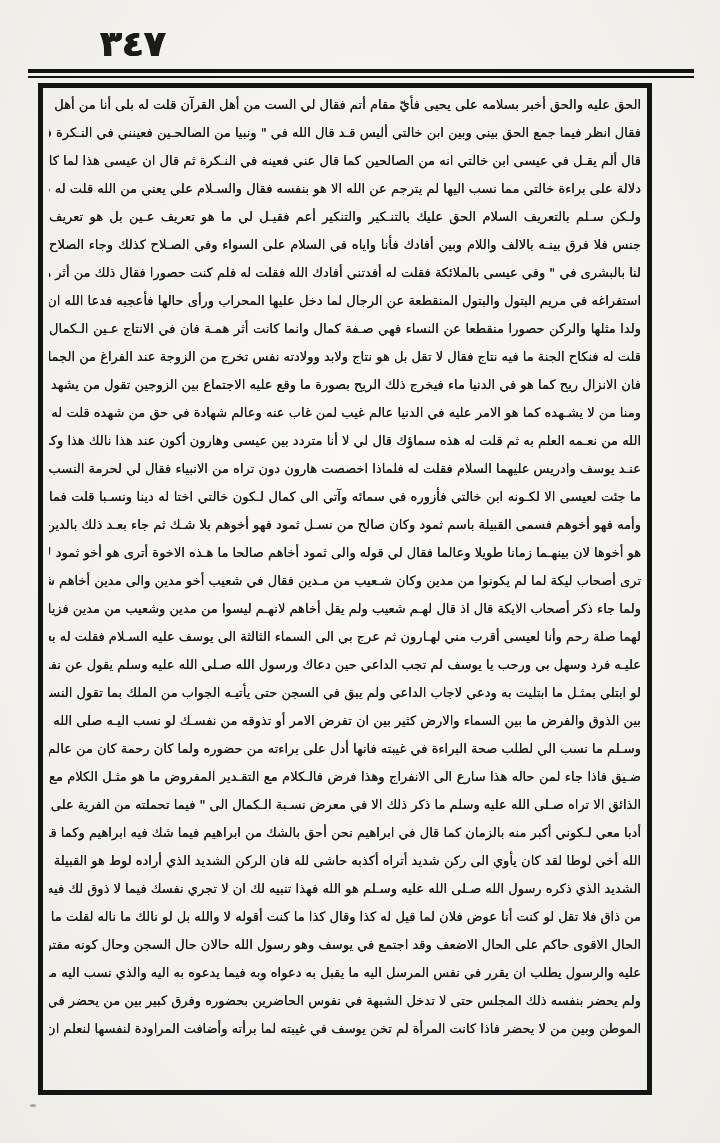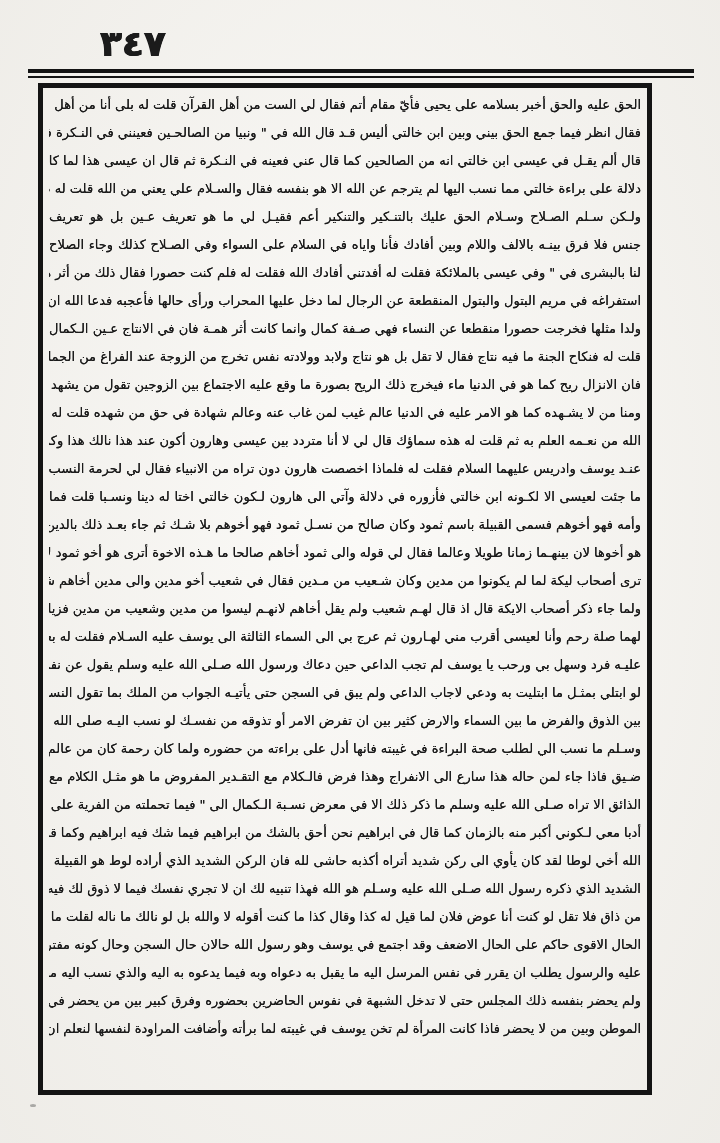--- a/index.html
+++ b/index.html
@@ -102,31 +102,31 @@
   <div class="thin"></div>
 </div>
 
 <div class="frame-outer">
   <div class="frame-inner">
     <div class="text-block">
         <div class="text-line">الحق عليه والحق أخبر بسلامه على يحيى فأيّ مقام أتم فقال لي الست من أهل القرآن قلت له بلى أنا من أهل القرآن</div>
         <div class="text-line">فقال انظر فيما جمع الحق بيني وبين ابن خالتي أليس قـد قال الله في " ونبيا من الصالحـين فعينني في النـكرة فقلت له نعم</div>
         <div class="text-line">قال ألم يقـل في عيسى ابن خالتي انه من الصالحين كما قال عني فعينه في النـكرة ثم قال ان عيسى هذا لما كان كلامه في المهد</div>
         <div class="text-line">دلالة على براءة خالتي مما نسب اليها لم يترجم عن الله الا هو بنفسه فقال والسـلام علي يعني من الله قلت له صـدقت قلت</div>
-        <div class="text-line">ولـكن سـلم الصـلاح وسـلام الحق عليك بالتنـكير والتنكير أعم فقيـل لي ما هو تعريف عـين بل هو تعريف</div>
+        <div class="text-line">ولـكن سـلم بالتعريف السلام الحق عليك بالتنـكير والتنكير أعم فقيـل لي ما هو تعريف عـين بل هو تعريف</div>
         <div class="text-line">جنس فلا فرق بينـه بالالف واللام وبين أفادك فأنا واياه في السلام على السواء وفي الصـلاح كذلك وجاء الصلاح</div>
         <div class="text-line">لنا بالبشرى في " وفي عيسى بالملائكة فقلت له أفدتني أفادك الله فقلت له فلم كنت حصورا فقال ذلك من أثر همة والدي في</div>
         <div class="text-line">استفراغه في مريم البتول والبتول المنقطعة عن الرجال لما دخل عليها المحراب ورأى حالها فأعجبه فدعا الله ان يرزقه</div>
-        <div class="text-line">ولدا مثلها فخرجت حصورا منقطعا عن النساء فهي صـفة كمال وانما كانت أثر همـة فان في الانتاج عـين الـكمال</div>
+        <div class="text-line">ولدا مثلها والركن حصورا منقطعا عن النساء فهي صـفة كمال وانما كانت أثر همـة فان في الانتاج عـين الـكمال</div>
         <div class="text-line">قلت له فنكاح الجنة ما فيه نتاج فقال لا تقل بل هو نتاج ولابد وولادته نفس تخرج من الزوجة عند الفراغ من الجماع</div>
         <div class="text-line">فان الانزال ريح كما هو في الدنيا ماء فيخرج ذلك الريح بصورة ما وقع عليه الاجتماع بين الزوجين تقول من يشهد ذلك</div>
         <div class="text-line">ومنا من لا يشـهده كما هو الامر عليه في الدنيا عالم غيب لمن غاب عنه وعالم شهادة في حق من شهده قلت له أفدتني أفادك</div>
         <div class="text-line">الله من نعـمه العلم به ثم قلت له هذه سماؤك قال لي لا أنا متردد بين عيسى وهارون أكون عند هذا نالك هذا وكذلك</div>
         <div class="text-line">عنـد يوسف وادريس عليهما السلام فقلت له فلماذا اخصصت هارون دون تراه من الانبياء فقال لي لحرمة النسب</div>
-        <div class="text-line">ما جئت لعيسى الا لكـونه ابن خالتي فأزوره في دلالة وآتي الى هارون لـكون خالتي اختا له دينا ونسـبا قلت فما</div>
+        <div class="text-line">ما جئت لعيسى الا لكـونه ابن خالتي فأزوره في سمائه وآتي الى كمال لـكون خالتي اختا له دينا ونسـبا قلت فما</div>
         <div class="text-line">وأمه فهو أخوهم فسمى القبيلة باسم ثمود وكان صالح من نسـل ثمود فهو أخوهم بلا شـك ثم جاء بعـد ذلك بالدين ألا</div>
         <div class="text-line">هو أخوها لان بينهـما زمانا طويلا وعالما فقال لي قوله والى ثمود أخاهم صالحا ما هـذه الاخوة أترى هو أخو ثمود لابيه</div>
         <div class="text-line">ترى أصحاب ليكة لما لم يكونوا من مدين وكان شـعيب من مـدين فقال في شعيب أخو مدين والى مدين أخاهم شعيبا</div>
         <div class="text-line">ولما جاء ذكر أصحاب الايكة قال اذ قال لهـم شعيب ولم يقل أخاهم لانهـم ليسوا من مدين وشعيب من مدين فزيارتي</div>
         <div class="text-line">لهما صلة رحم وأنا لعيسى أقرب مني لهـارون ثم عرج بي الى السماء الثالثة الى يوسف عليه السـلام فقلت له بعد ان سلمت</div>
         <div class="text-line">عليـه فرد وسهل بي ورحب يا يوسف لم تجب الداعي حين دعاك ورسول الله صـلى الله عليه وسلم يقول عن نفسه انه</div>
         <div class="text-line">لو ابتلي بمثـل ما ابتليت به ودعي لاجاب الداعي ولم يبق في السجن حتى يأتيـه الجواب من الملك بما تقول النسوة فقال لي</div>
         <div class="text-line">بين الذوق والفرض ما بين السماء والارض كثير بين ان تفرض الامر أو تذوقه من نفسـك لو نسب اليـه صلى الله عليه</div>
         <div class="text-line">وسـلم ما نسب الي لطلب صحة البراءة في غيبته فانها أدل على براءته من حضوره ولما كان رحمة كان من عالم السعة والسجن</div>
         <div class="text-line">ضـيق فاذا جاء لمن حاله هذا سارع الى الانفراج وهذا فرض فالـكلام مع التقـدير المفروض ما هو مثـل الكلام مع</div>

